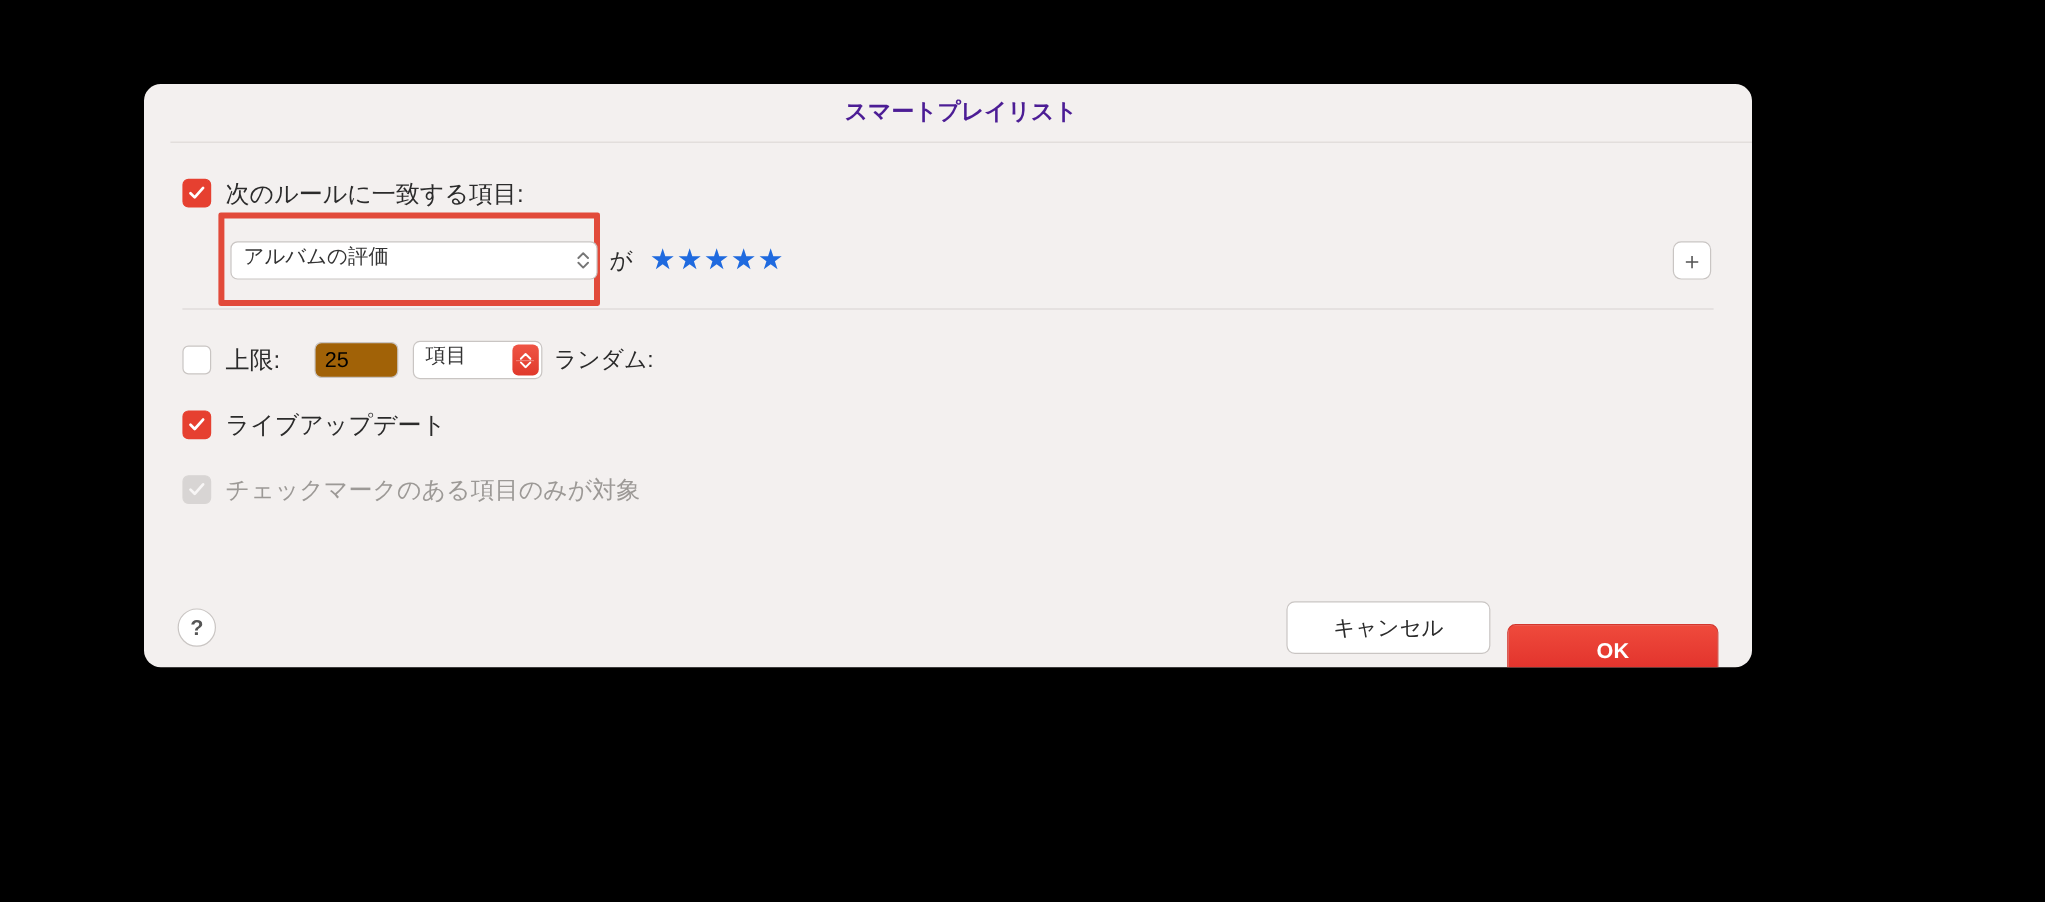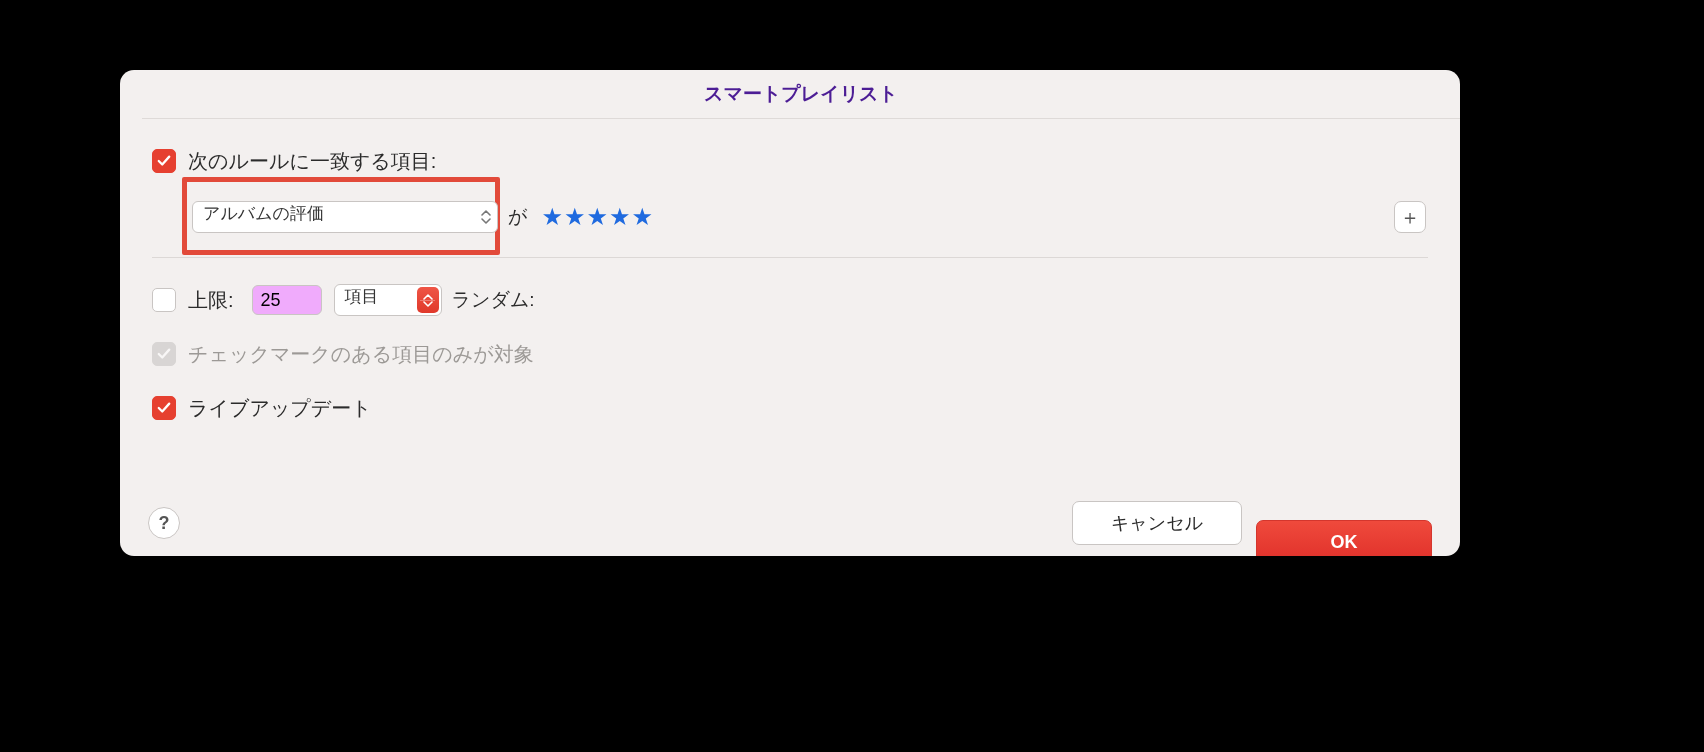--- a/index.html
+++ b/index.html
@@ -164,21 +164,21 @@
     justify-content: center;
     font-size: 20px;
     color: #555;
     margin-right: 2px;
   }
   .num-input {
     height: 30px;
     width: 70px;
     border: 1px solid #c9c5c3;
     border-radius: 6px;
-    background: #f0abfc;
+    background: #a16207;
     font-size: 18px;
     padding: 0 8px;
     box-sizing: border-box;
   }
 
   
   .footer {
     position: absolute;
     left: 0; right: 0; bottom: 0;
     height: 66px;
@@ -265,21 +265,21 @@
 
       <span class="add-btn">
         <span>＋</span>
       </span>
     </div>
 
     <div class="row">
       <span class="cb">
         
       </span>
-      <span class="label" style="margin-right:18px">上限:</span>
+      <span class="label" style="margin-right:28px">上限:</span>
 
       <input class="num-input" value="25" style="">
 
       <span style="width:12px"></span>
 
       <span class="select red-step" style="width:72px">
         <span>項目</span>
         <span class="stepper">
           <svg viewBox="0 0 10 6">
               <path d="M1 5 L5 1 L9 5" stroke="#fff" stroke-width="1.6" fill="none" stroke-linecap="round" stroke-linejoin="round"></path>
@@ -289,35 +289,35 @@
               <path d="M1 1 L5 5 L9 1" stroke="#fff" stroke-width="1.6" fill="none" stroke-linecap="round" stroke-linejoin="round"></path>
             </svg>
         </span>
       </span>
 
       <span class="between-text">ランダム:</span>
 
     </div>
 
     <div class="row">
+      <span class="cb checked">
+        <svg viewBox="0 0 16 16">
+            <path d="M2 8 L6 12 L14 3" stroke="#fff" stroke-width="2.6" fill="none" stroke-linecap="round" stroke-linejoin="round"></path>
+          </svg>
+      </span>
+      <span class="label">ライブアップデート</span>
+    </div>
+
+    <div class="row">
       <span class="cb disabled checked">
         <svg viewBox="0 0 16 16">
             <path d="M2 8 L6 12 L14 3" stroke="#fff" stroke-width="2.6" fill="none" stroke-linecap="round" stroke-linejoin="round"></path>
           </svg>
       </span>
       <span class="label disabled">チェックマークのある項目のみが対象</span>
-    </div>
-
-    <div class="row">
-      <span class="cb checked">
-        <svg viewBox="0 0 16 16">
-            <path d="M2 8 L6 12 L14 3" stroke="#fff" stroke-width="2.6" fill="none" stroke-linecap="round" stroke-linejoin="round"></path>
-          </svg>
-      </span>
-      <span class="label">ライブアップデート</span>
     </div>
 
   </div>
 
   <div class="footer">
     <span class="help-btn">
       <span>?</span>
     </span>
     <span class="flex-spacer"></span>
     <span class="btn">

